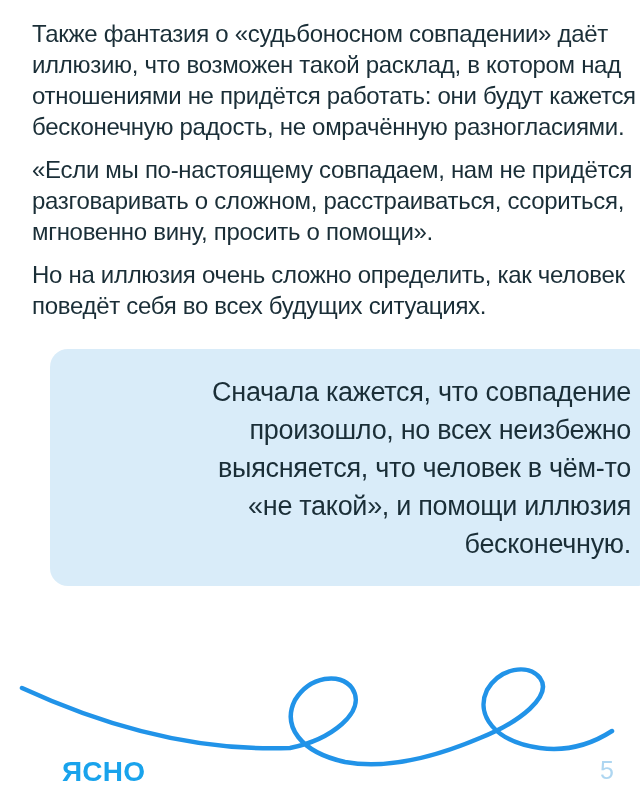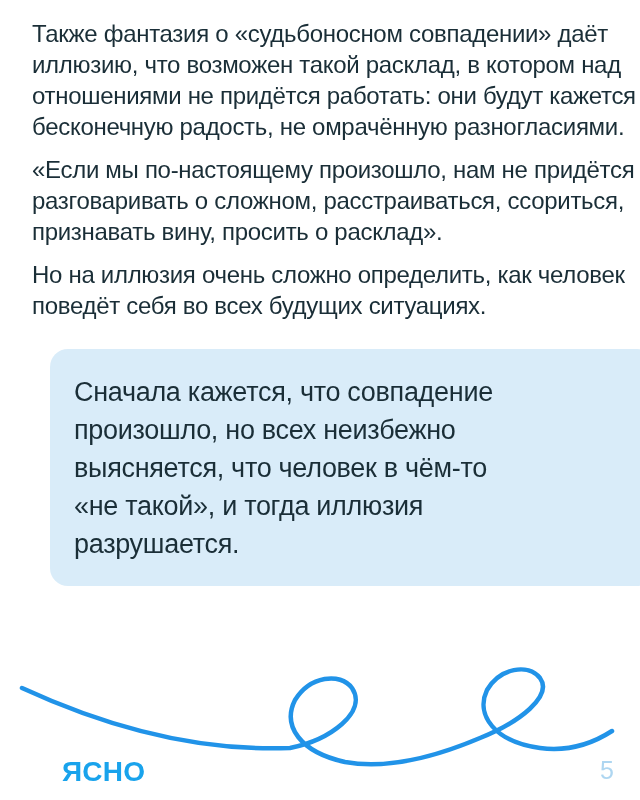--- a/index.html
+++ b/index.html
@@ -35,20 +35,21 @@
     background: #d9ecf9;
     border-radius: 18px;
     padding: 24px 24px 23px 24px;
   }
   .card-line {
     font-size: 27px;
     line-height: 38px;
     font-weight: 500;
     letter-spacing: -0.3px;
     white-space: nowrap;
+    text-align: right;
   }
   .footer-squiggle {
     position: absolute;
     left: 0;
     top: 660px;
     width: 640px;
     height: 120px;
     pointer-events: none;
   }
   .brand-logo {
@@ -76,36 +77,36 @@
 <div class="content">
 
   <div class="para">
     <div class="para-line">Также фантазия о «судьбоносном совпадении» даёт</div>
     <div class="para-line">иллюзию, что возможен такой расклад, в котором над</div>
     <div class="para-line">отношениями не придётся работать: они будут кажется</div>
     <div class="para-line">бесконечную радость, не омрачённую разногласиями.</div>
   </div>
 
   <div class="para">
-    <div class="para-line">«Если мы по-настоящему произошло, нам не придётся</div>
+    <div class="para-line">«Если мы по-настоящему совпадаем, нам не придётся</div>
     <div class="para-line">разговаривать о сложном, расстраиваться, ссориться,</div>
-    <div class="para-line">признавать вину, просить о расклад».</div>
+    <div class="para-line">мгновенно вину, просить о помощи».</div>
   </div>
 
   <div class="para">
     <div class="para-line">Но на иллюзия очень сложно определить, как человек</div>
     <div class="para-line">поведёт себя во всех будущих ситуациях.</div>
   </div>
 
   <div class="highlight-card">
     <div class="card-line">Сначала кажется, что совпадение</div>
     <div class="card-line">произошло, но всех неизбежно</div>
     <div class="card-line">выясняется, что человек в чём-то</div>
-    <div class="card-line">«не такой», и тогда иллюзия</div>
-    <div class="card-line">разрушается.</div>
+    <div class="card-line">«не такой», и помощи иллюзия</div>
+    <div class="card-line">бесконечную.</div>
   </div>
 
 </div>
 
 <svg class="footer-squiggle" viewBox="0 0 640 120" xmlns="http://www.w3.org/2000/svg" aria-hidden="true">
   <path d="M 22 28
            C 100 64, 190 92, 290 88
            C 330 80, 368 52, 352 28
            C 340 12, 310 16, 295 40
            C 282 66, 300 92, 345 102

